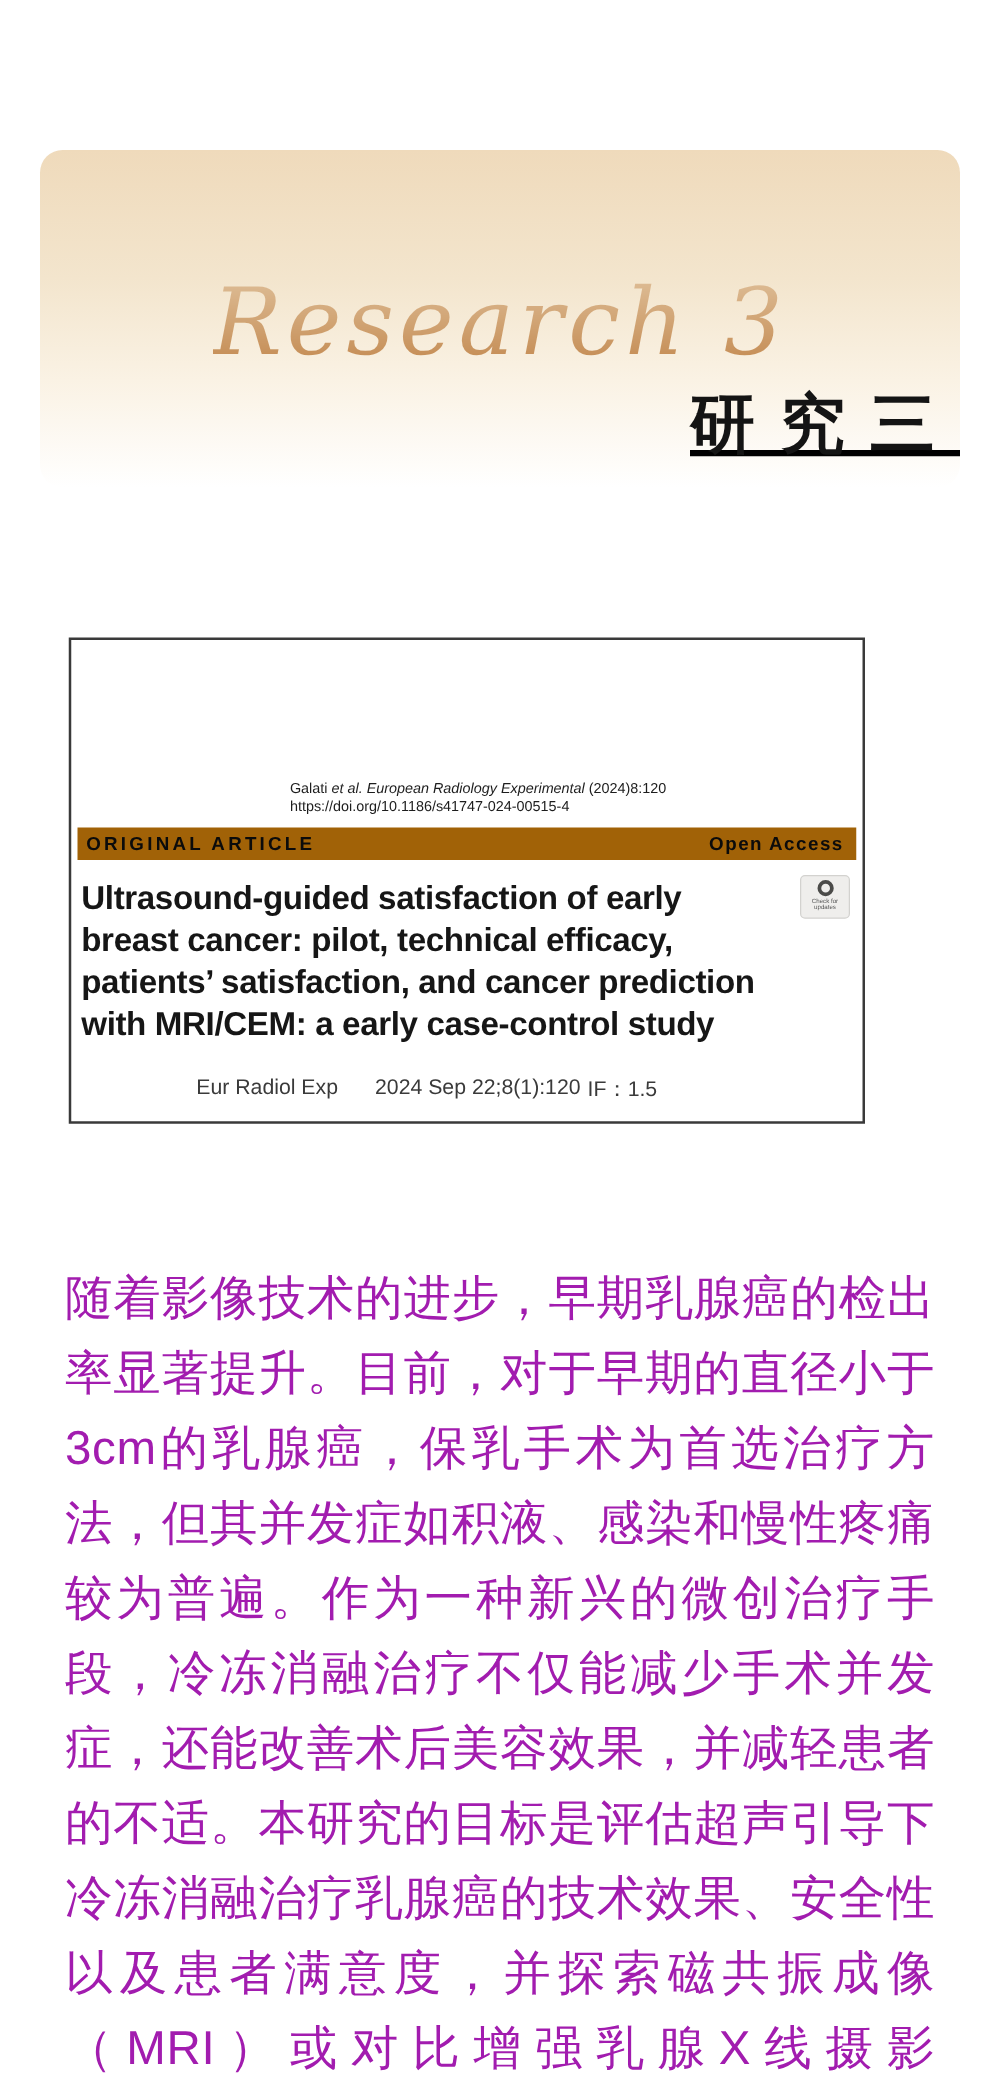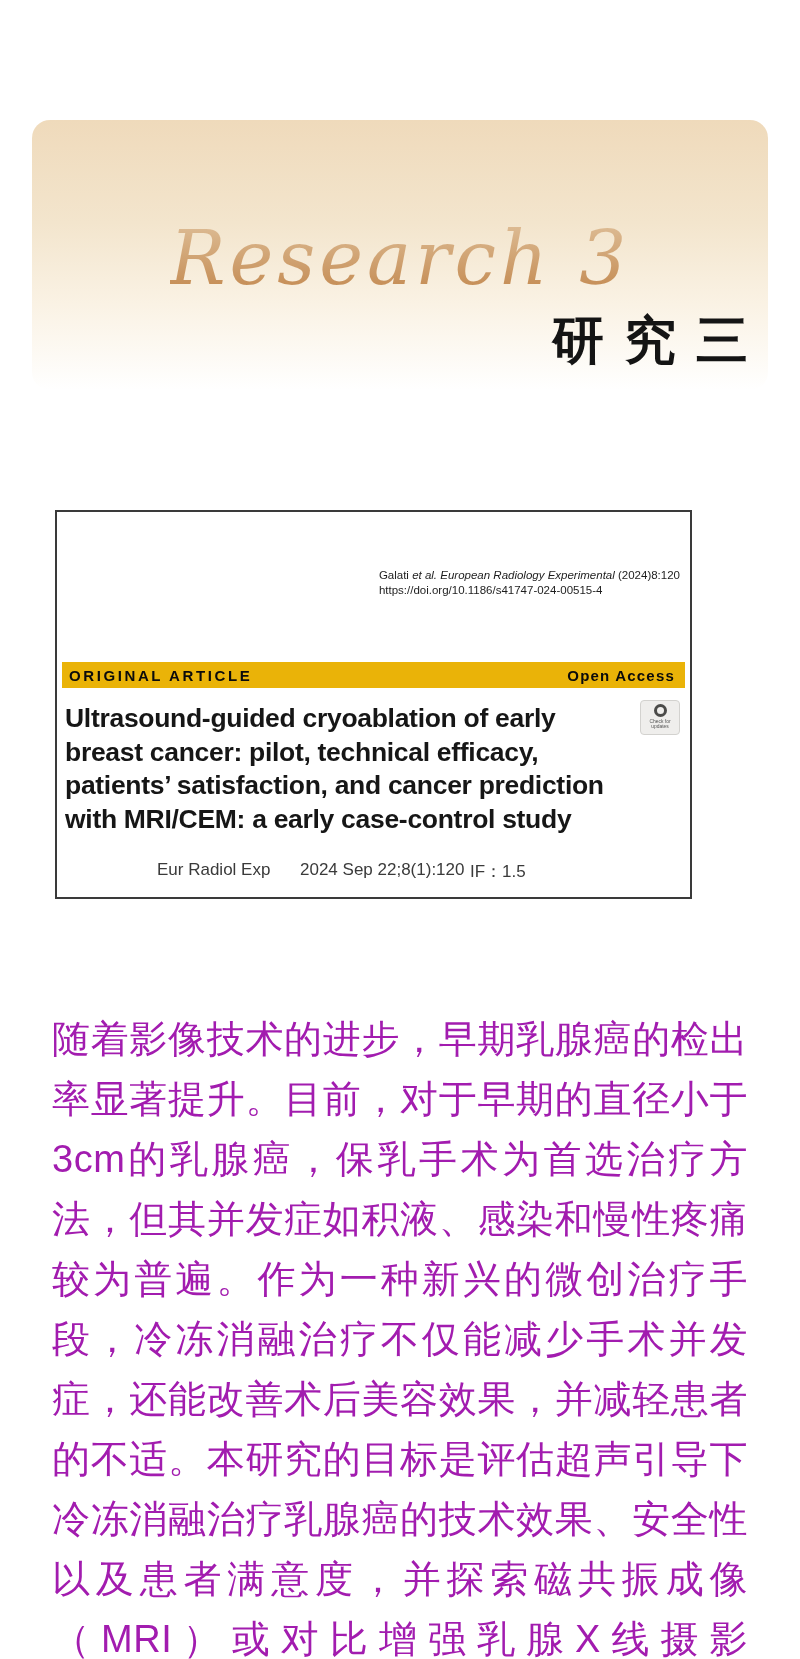--- a/index.html
+++ b/index.html
@@ -6,21 +6,21 @@
   html,body { background:#ffffff; }
   body {
     width:800px; height:1659px; overflow:hidden; position:relative;
     font-family:"Liberation Sans", sans-serif;
   }
 
   
   .hero {
     margin:120px 32px 0; height:270px; border-radius:18px;
     background:linear-gradient(180deg,#efdabb 0%,#f3e5cd 38%,#faf2e4 68%,#ffffff 100%);
-    text-align:center; padding-top:98px;
+    text-align:center; padding-top:98px;text-decoration:underline;
   }
   .hero-script {
     font-family:"DejaVu Serif", serif; font-style:italic;
     font-size:74px; line-height:80px; letter-spacing:4px;
     color:#c69462; display:inline-block;
   }
   @supports ((-webkit-background-clip:text) or (background-clip:text)) {
     .hero-script {
       background:linear-gradient(180deg,#dfc09a 0%,#c68f58 85%);
       -webkit-background-clip:text; background-clip:text; color:transparent;
@@ -32,22 +32,22 @@
     color:#141414;
     text-align:right;
   }
 
   
   .paper {
     margin:120px 0 0 55px; width:637px; background:#fff;
     border:2px solid #3a3a3a;
   }
   .paper-head {
-    display:flex; justify-content:flex-end; align-items:flex-start;
-    padding:56px 10px 0 28px; min-height:150px;
+    display:flex; justify-content:center; align-items:flex-start;
+    padding:112px 10px 0 28px; min-height:150px;
   }
   .citation { font-size:11.5px; line-height:15px; color:#1d1d1d; }
   .citation .it { font-style:italic; }
   .logo { margin-top:32px; display:flex; align-items:flex-start; }
   .logo-mark {
     width:30px; height:27px; background:#cde6c8; margin-right:6px; margin-top:5px;
     position:relative; overflow:hidden;
   }
   .logo-mark::after {
     content:""; position:absolute; left:7px; top:3px; width:20px; height:22px;
@@ -59,21 +59,21 @@
   }
   .logo-name {
     font-family:"DejaVu Serif", serif; font-size:23px; line-height:26px; color:#74c171;
     white-space:nowrap;
   }
   .logo-sub {
     font-size:9px; font-weight:700; letter-spacing:2.2px; color:#83c77f;
     text-align:right; line-height:11px; padding-right:2px;
   }
   .banner {
-    margin:0 5px; height:26px; background:#eab308;
+    margin:0 5px; height:26px; background:#a16207;
     display:flex; justify-content:space-between; align-items:center;
     padding:0 10px 0 7px; font-size:15px; font-weight:700; color:#0b0b0b;
   }
   .banner-left  { letter-spacing:2.6px; }
   .banner-right { letter-spacing:1.2px; }
   .title-wrap { position:relative; padding:14px 14px 2px 8px; }
   .paper-title {
     font-size:26.5px; line-height:33.5px; font-weight:700; letter-spacing:-0.3px;
     color:#161616;
   }
@@ -115,21 +115,21 @@
     </div>
   </div>
 
   <div class="banner">
     <span class="banner-left">ORIGINAL ARTICLE</span>
     <span class="banner-right">Open Access</span>
   </div>
 
   <div class="title-wrap">
     <div class="paper-title">
-        <div>Ultrasound-guided cryoablation of early</div>
+        <div>Ultrasound-guided satisfaction of early</div>
         <div>breast cancer: pilot, technical efficacy,</div>
         <div>patients’ satisfaction, and cancer prediction</div>
         <div>with MRI/CEM: a early case-control study</div>
       </div>
     <div class="update-badge">
       <div class="update-circle"></div>
       <div class="update-text">
         <div>Check for</div>
         <div>updates</div>
       </div>

